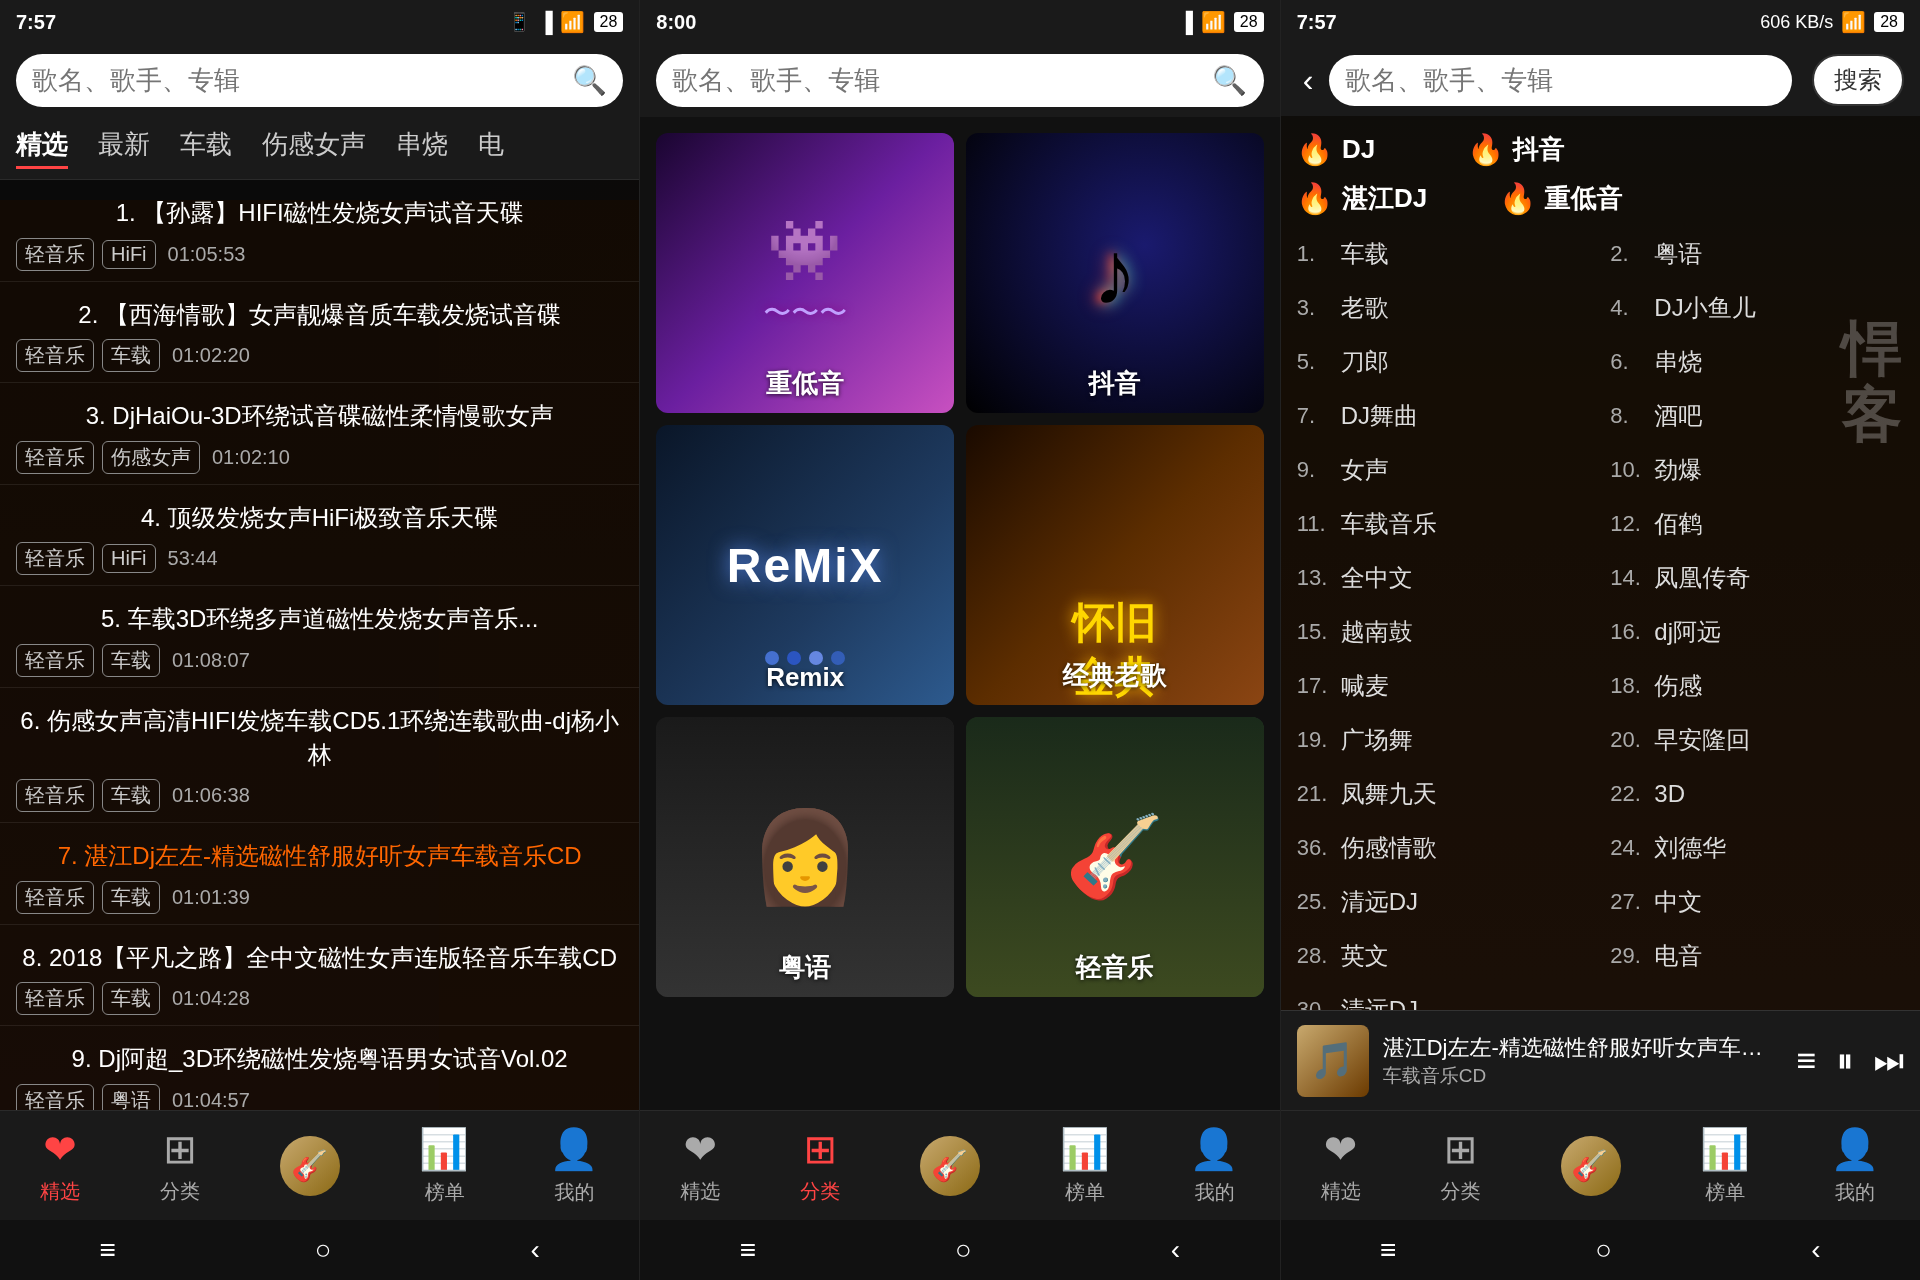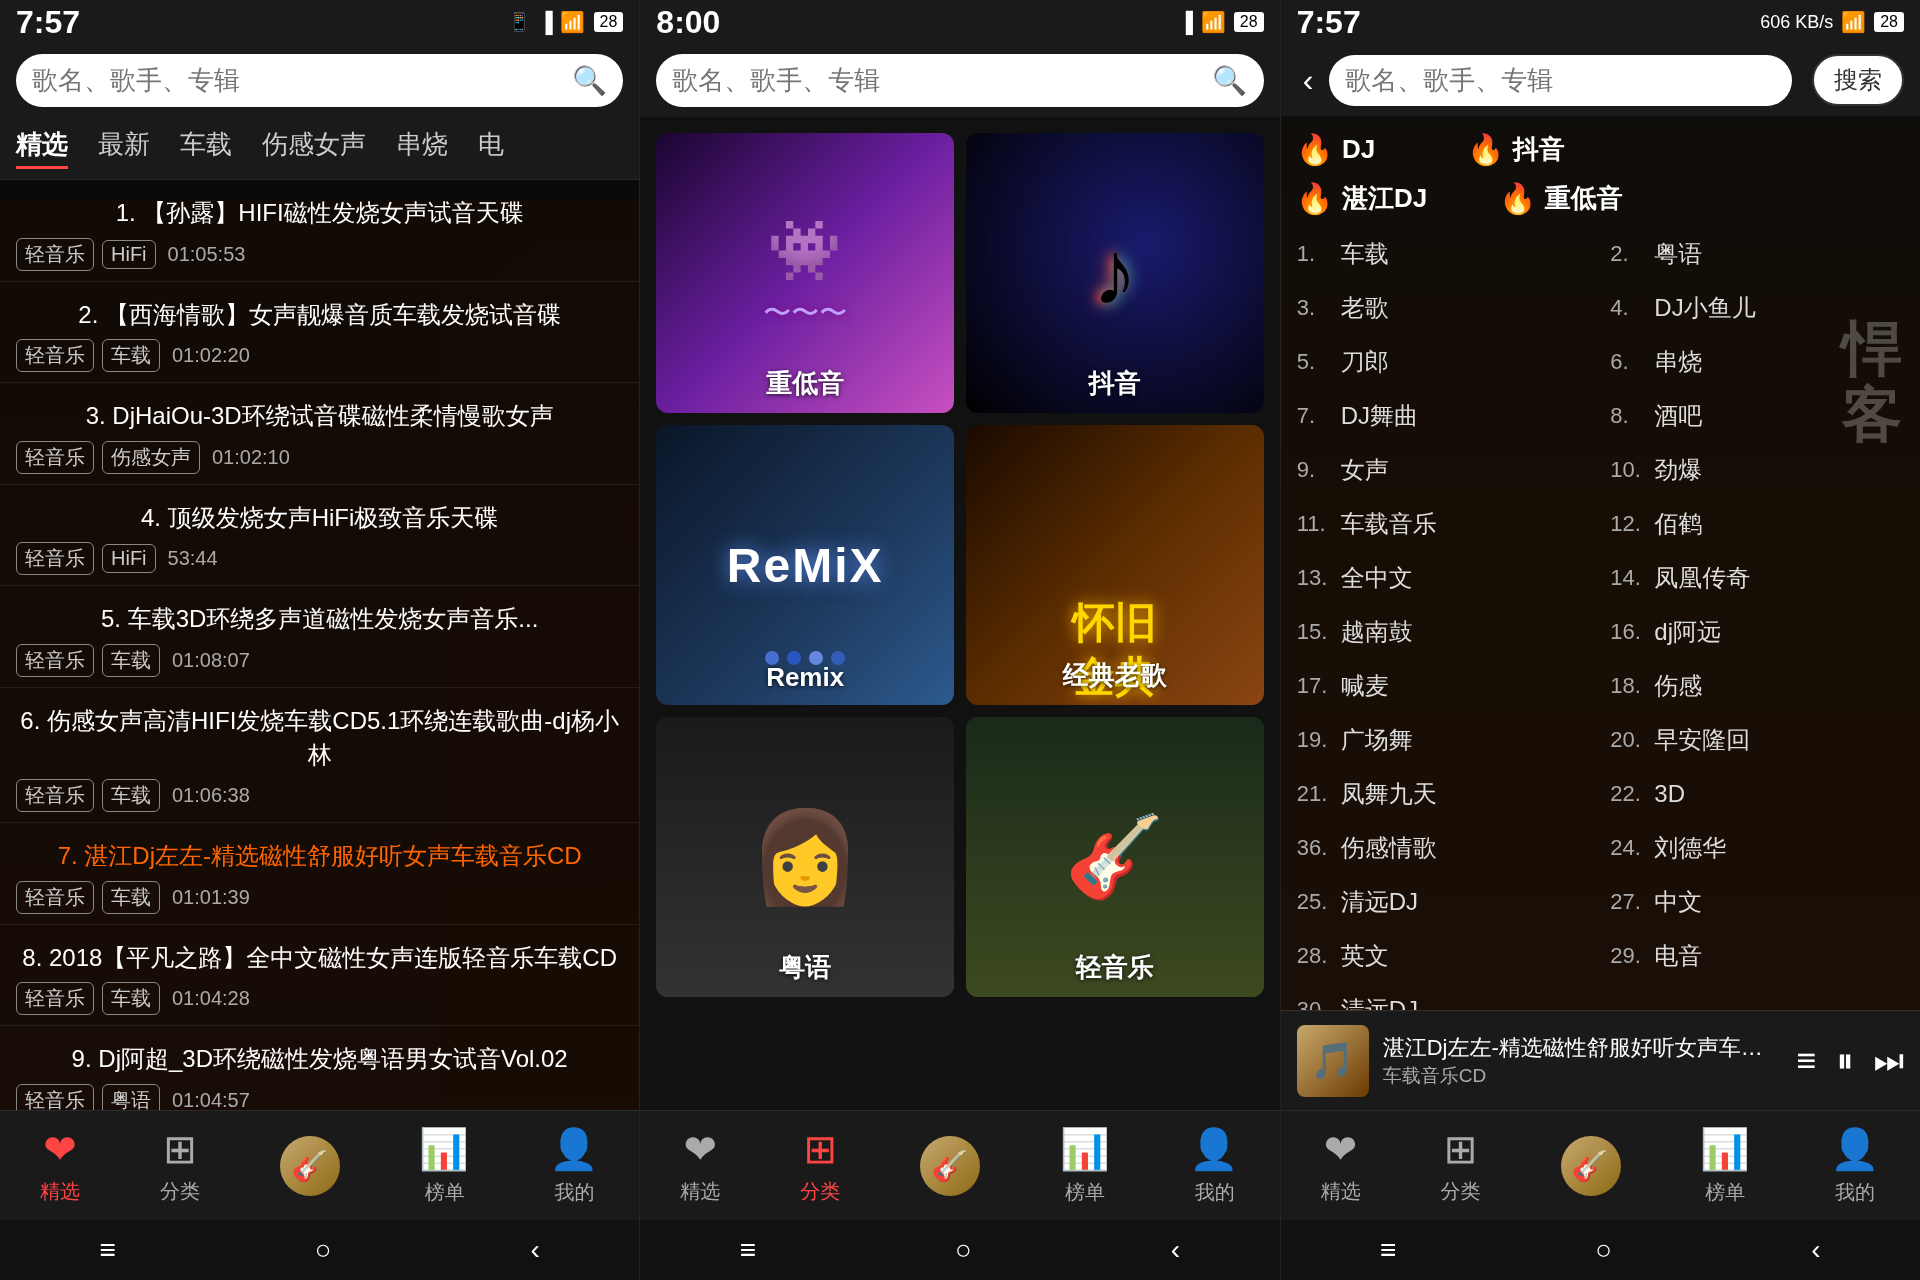--- a/index.html
+++ b/index.html
@@ -28,21 +28,21 @@
       height: 44px;
       display: flex;
       align-items: center;
       justify-content: space-between;
       padding: 0 16px;
       background: #1a1a1a;
       flex-shrink: 0;
     }
     .status-bar .time {
       color: #fff;
-      font-size: 32px;
+      font-size: 20px;
       font-weight: 600;
     }
 
     
     .search-bar {
       padding: 10px 16px;
       background: #1a1a1a;
       flex-shrink: 0;
     }
     .search-input-wrap {

